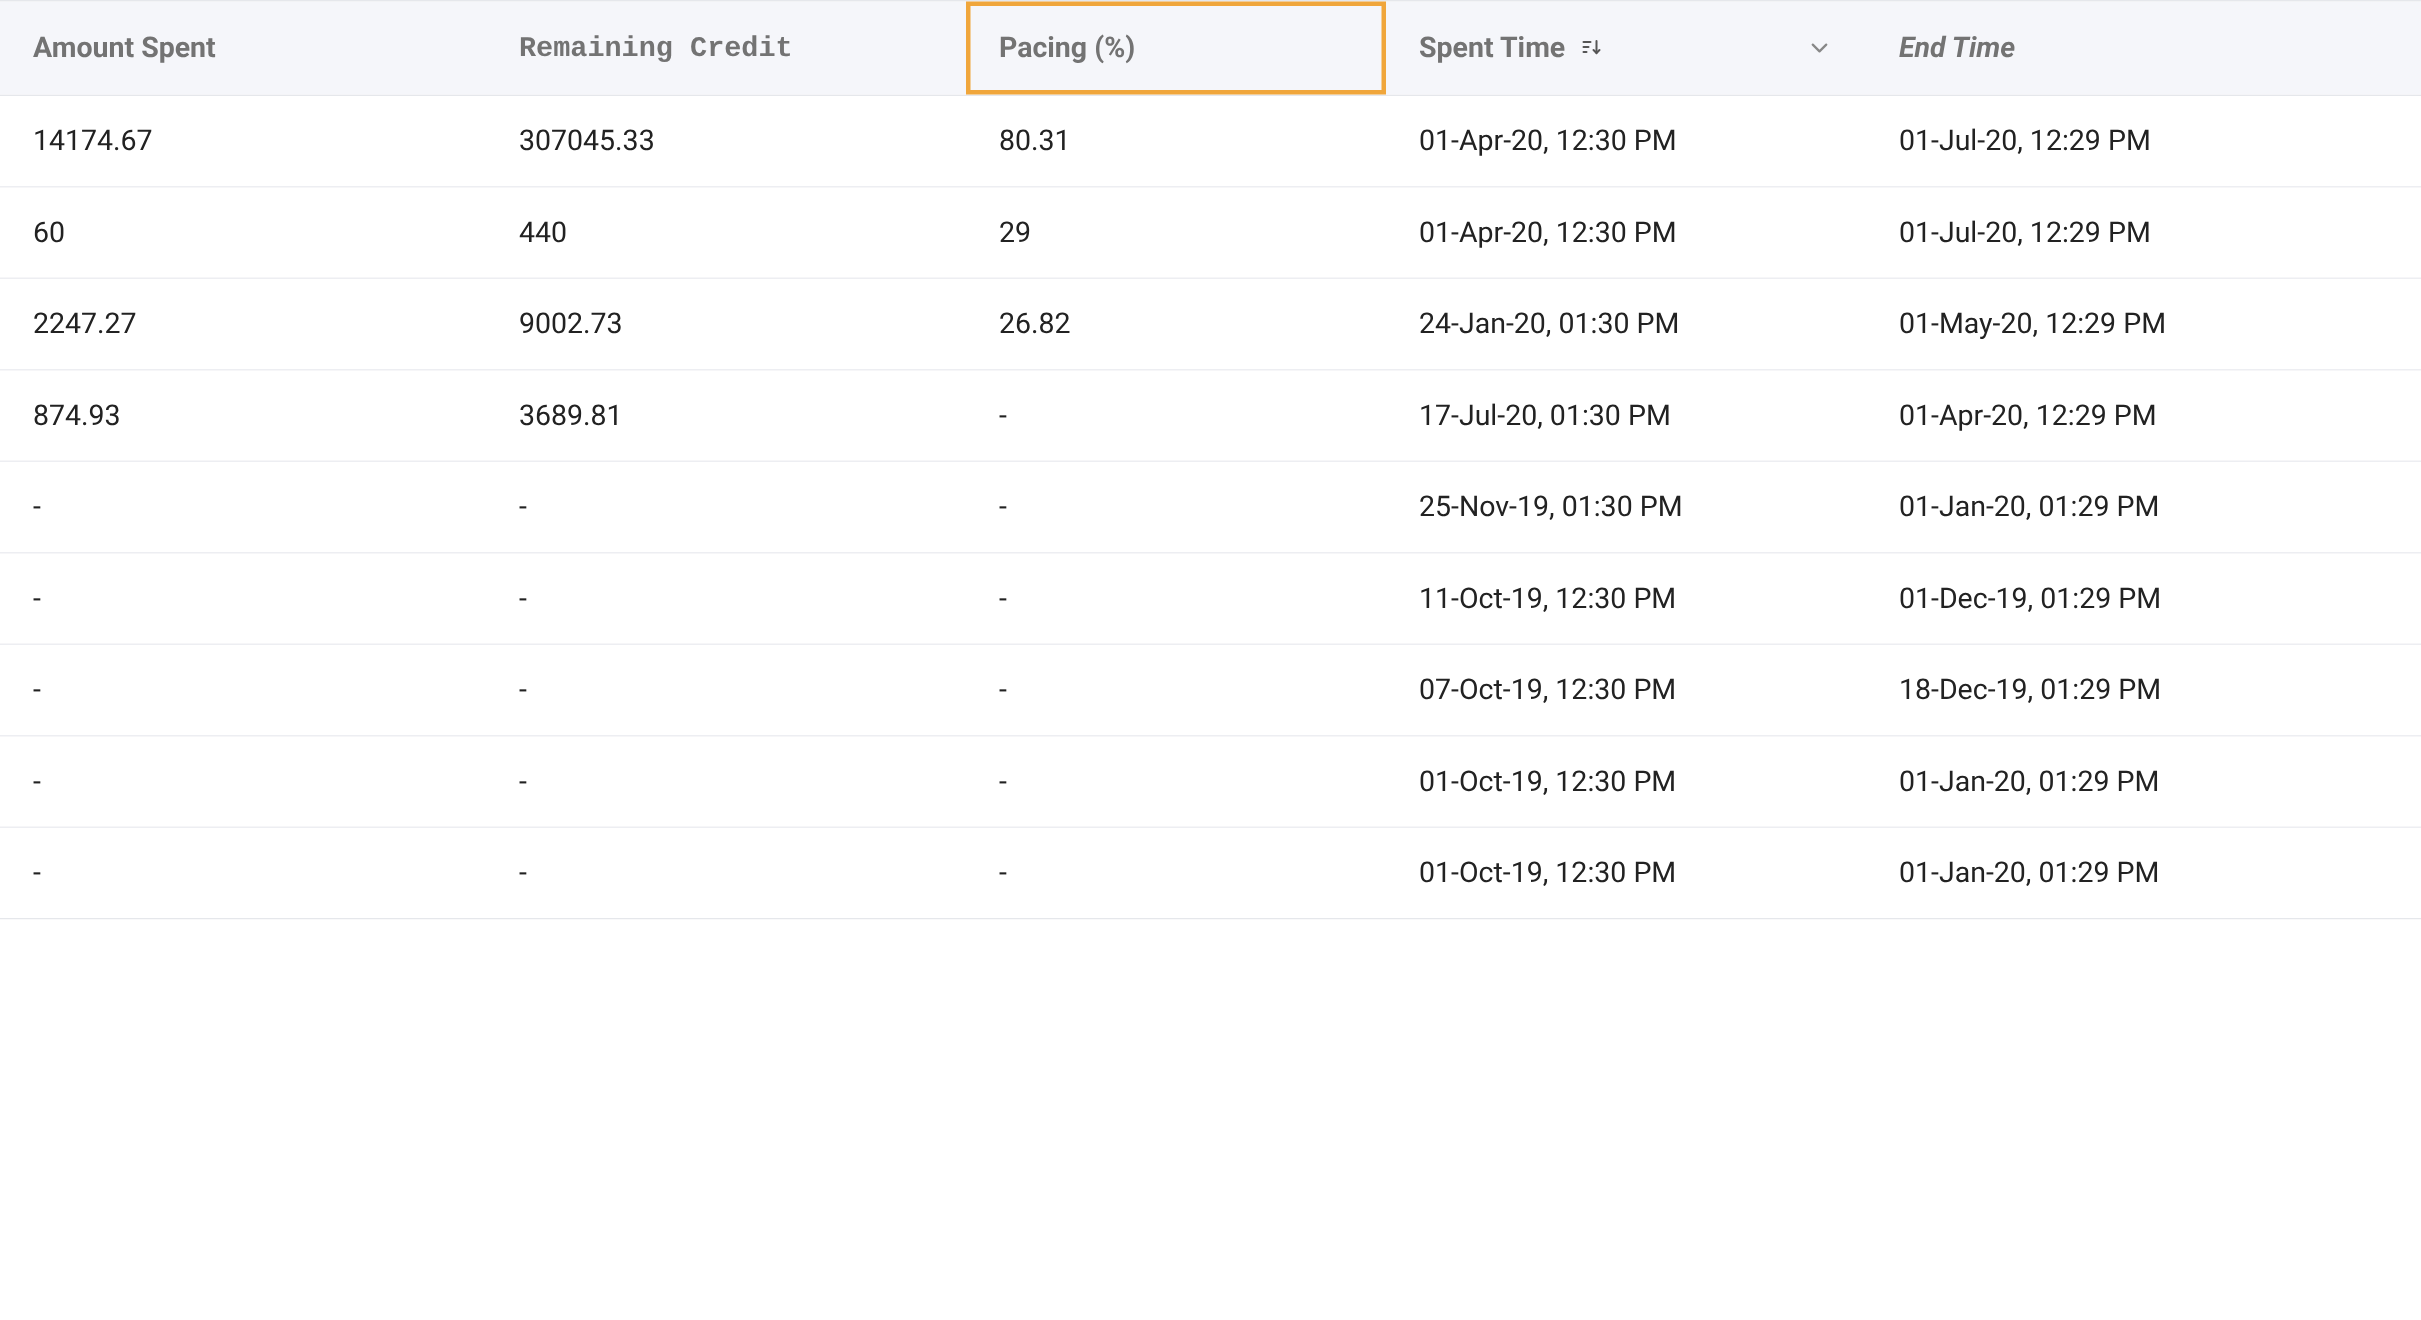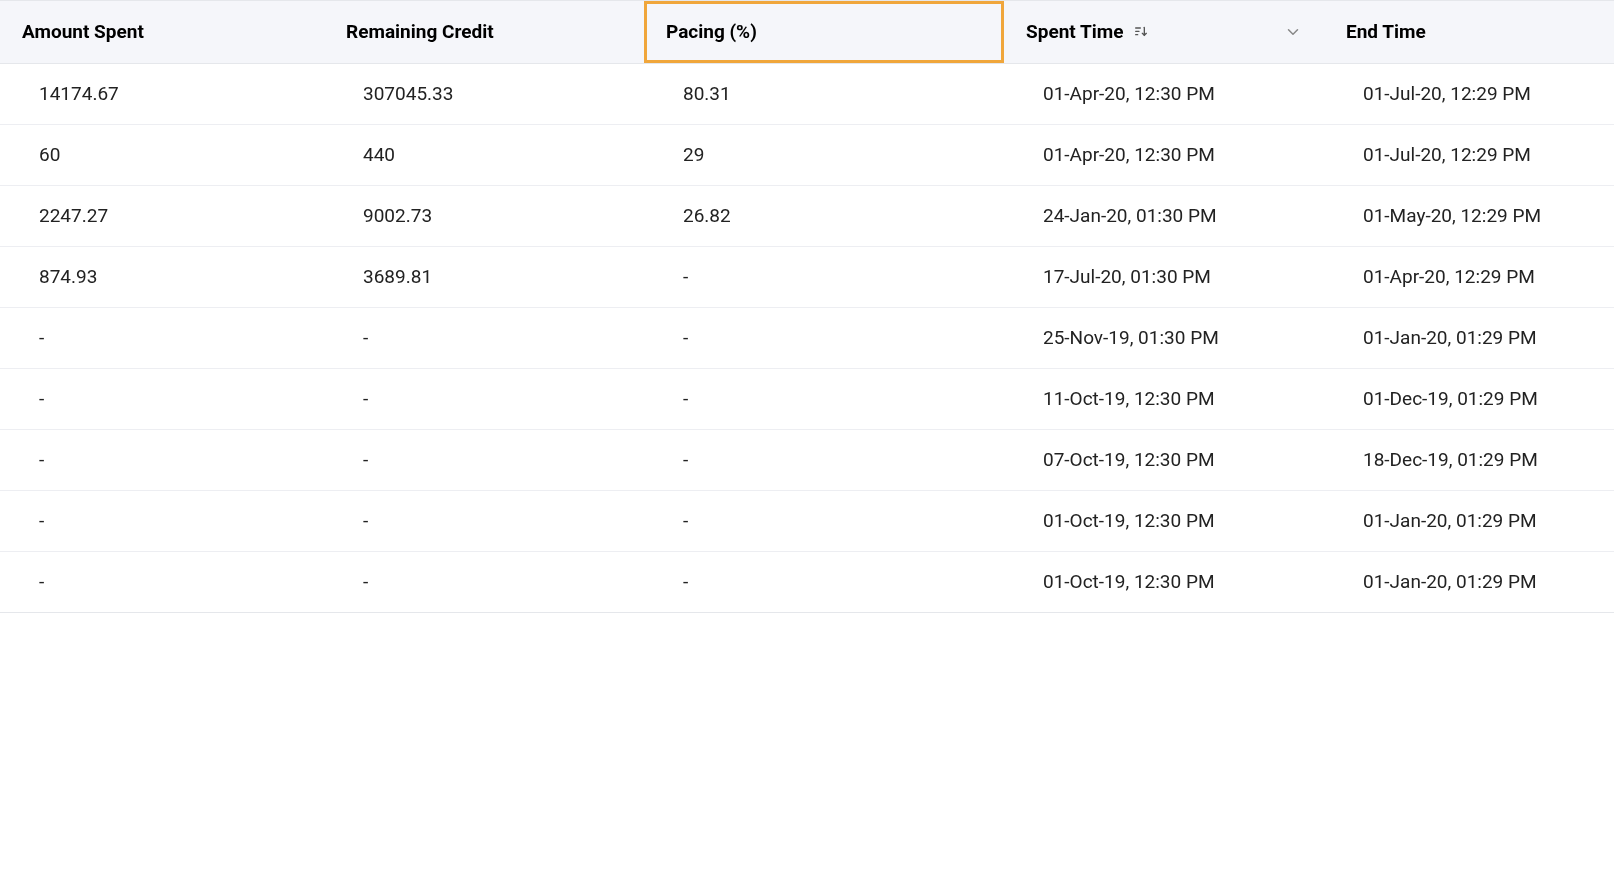--- a/index.html
+++ b/index.html
@@ -21,21 +21,21 @@
     table {
       width: 100%;
       border-collapse: collapse;
       table-layout: fixed;
     }
     thead th {
       background: #f5f6fa;
       text-align: left;
       font-weight: 700;
       font-size: 19px;
-      color: #000000;
+      color: #737373;
       padding: 18px 22px;
       height: 62px;
       border-bottom: 1px solid #e5e7eb;
       position: relative;
       white-space: nowrap;
     }
     thead th .th-inner {
       display: flex;
       align-items: center;
       gap: 10px;
@@ -48,34 +48,34 @@
       position: absolute;
       left: 0;
       top: 0;
       bottom: 0;
       right: 0;
       border: 3px solid #f0a63b;
       pointer-events: none;
     }
     tbody td {
       font-size: 19px;
-      padding: 0 39px;
+      padding: 0 22px;
       height: 61px;
       border-bottom: 1px solid #edeef2;
       color: #222;
       white-space: nowrap;
     }
     tbody tr:last-child td {
       border-bottom: none;
     }
     .col-amount { width: 324px; }
-    .col-remaining { width: 320px; }
-    .col-pacing  { width: 360px; }
+    .col-remaining { width: 320px; font-family: Liberation Mono, monospace; }
+    .col-pacing  { width: 280px; }
     .col-start   { width: 320px; }
-    .col-end     { width: auto; }
+    .col-end     { width: auto; font-style: italic; }
     
     .sort-icon {
       display: inline-flex;
       align-items: center;
       color: #555;
     }
     .sort-icon svg {
       width: 16px;
       height: 16px;
     }

